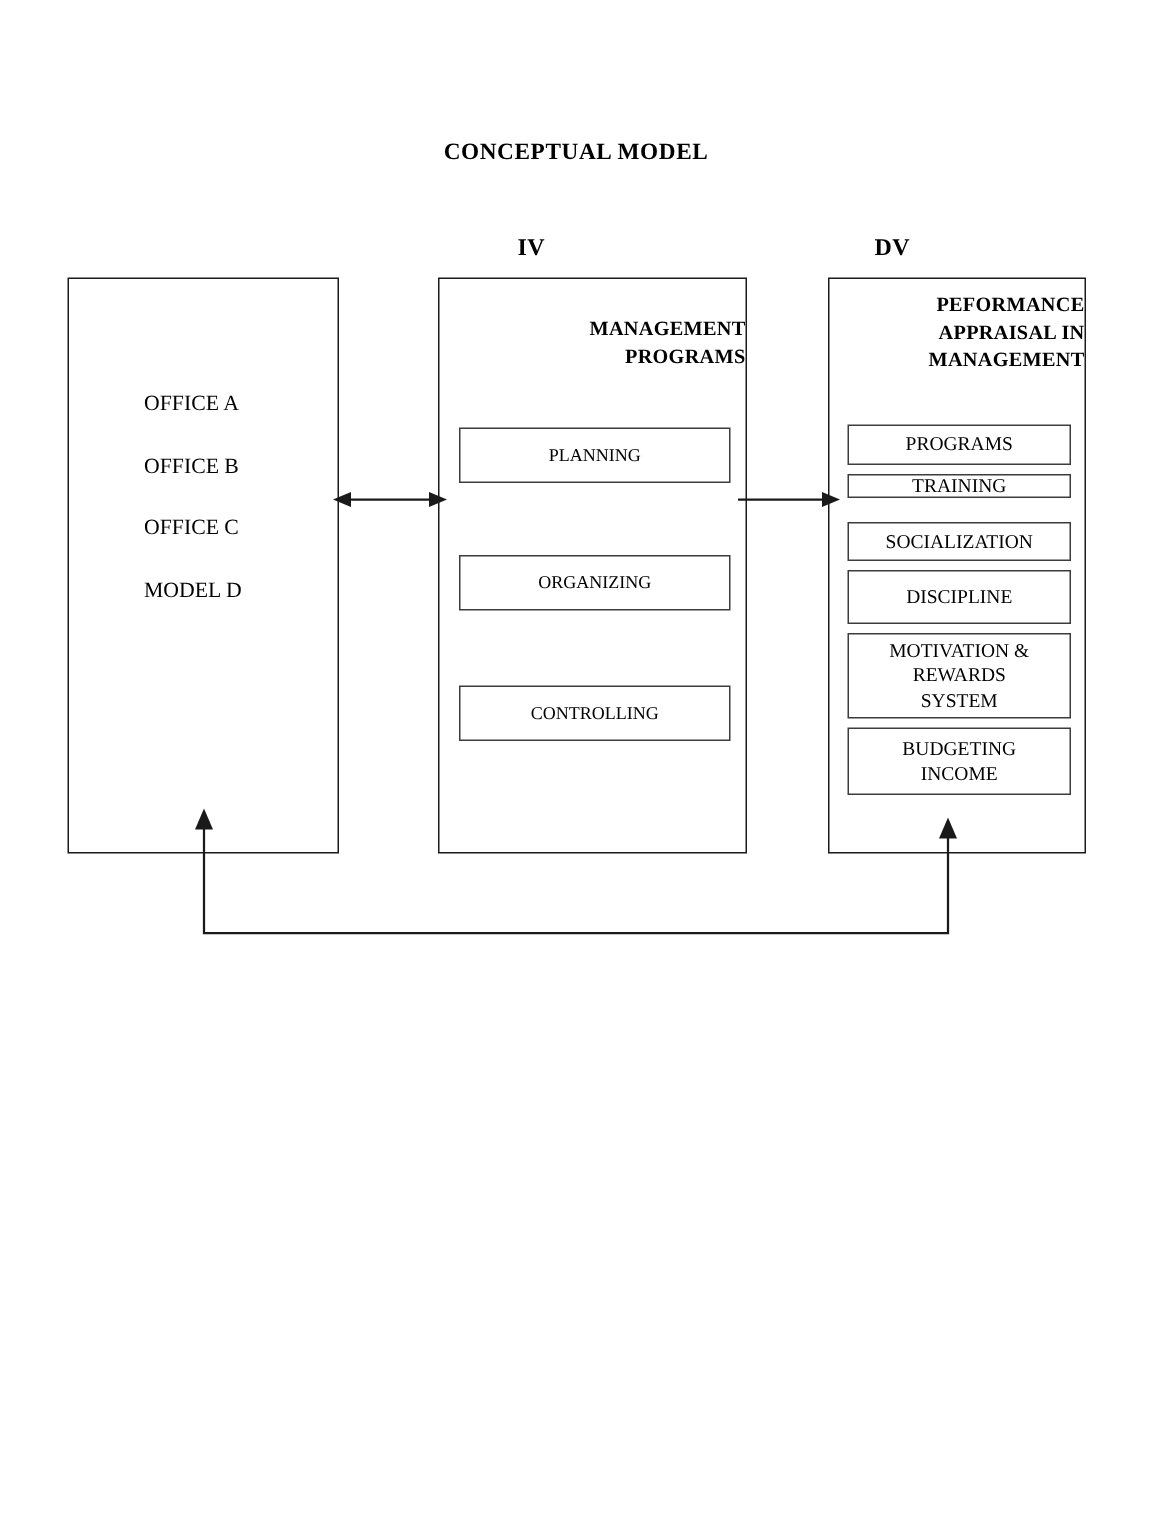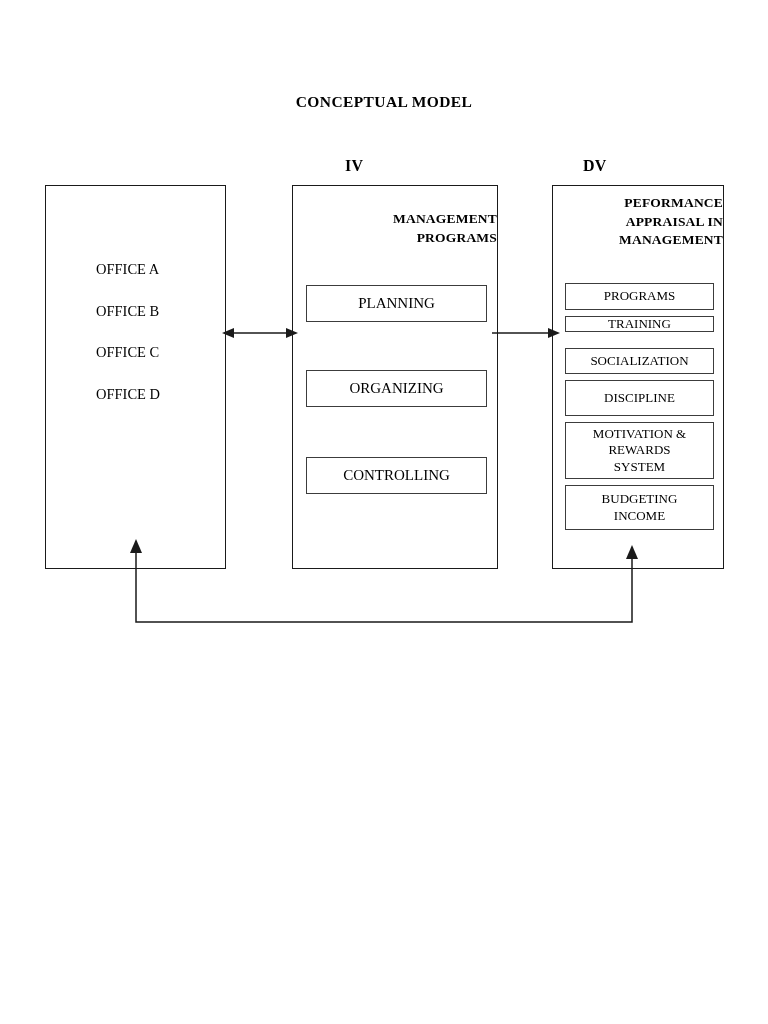--- a/index.html
+++ b/index.html
@@ -91,21 +91,21 @@
     display: flex;
     align-items: center;
     justify-content: center;
     text-align: center;
   }
 
   .iv-sub {
     left: 13px;
     width: 181px;
     height: 37px;
-    font-size: 15px;
+    font-size: 12px;
   }
   #iv-planning    { top: 99px; }
   #iv-organizing  { top: 184px; }
   #iv-controlling { top: 271px; }
 
   .dv-sub {
     left: 12px;
     width: 149px;
     font-size: 13px;
     line-height: 1.25;
@@ -142,21 +142,21 @@
   <div class="doc-title">CONCEPTUAL MODEL</div>
 
   <div class="col-caption" id="caption-iv">IV</div>
   <div class="col-caption" id="caption-dv">DV</div>
 
   <div class="outer-box" id="box-offices">
     <div class="office-list">
       <div class="office-item">OFFICE A</div>
       <div class="office-item">OFFICE B</div>
       <div class="office-item">OFFICE C</div>
-      <div class="office-item">OFFICE D</div>
+      <div class="office-item">MODEL D</div>
     </div>
   </div>
 
   <div class="outer-box" id="box-iv">
     <div class="box-heading" id="iv-heading">
       <div>MANAGEMENT</div>
       <div>PROGRAMS</div>
     </div>
 
     <div class="sub-box iv-sub" id="iv-planning">

